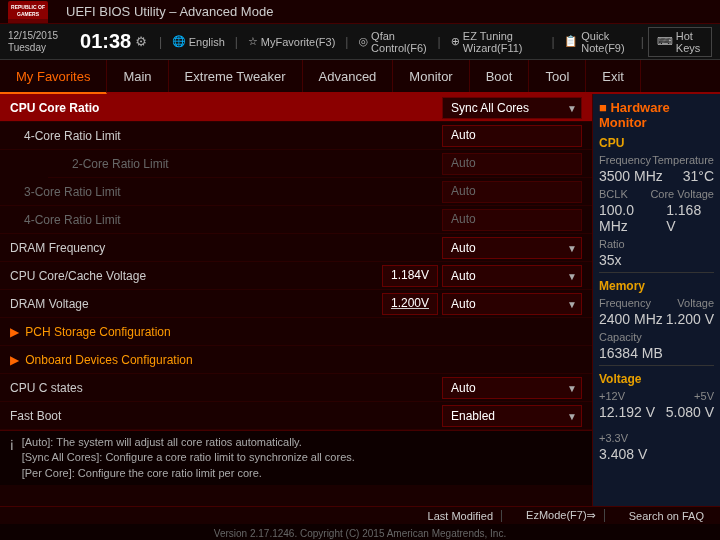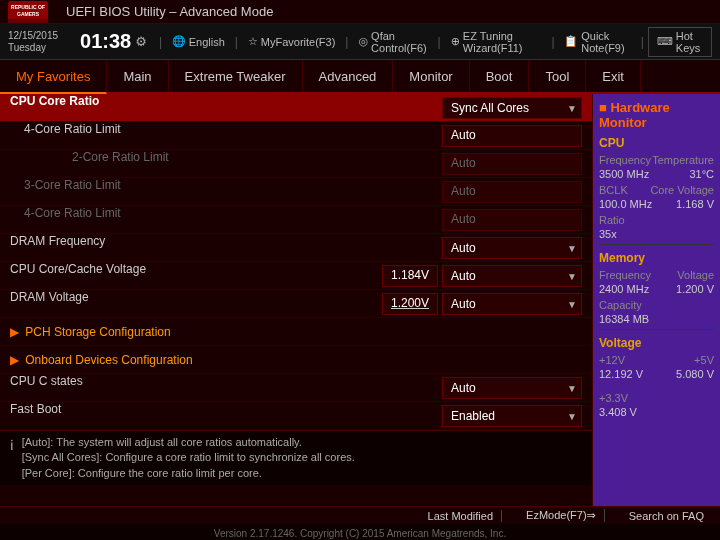--- a/index.html
+++ b/index.html
@@ -111,20 +111,21 @@
       background: #1a0000;
       overflow-y: auto;
     }
     #left-panel::-webkit-scrollbar { width: 6px; }
     #left-panel::-webkit-scrollbar-track { background: #111; }
     #left-panel::-webkit-scrollbar-thumb { background: #600; }
 
     
     .setting-row {
       display: flex;
+      align-items: center;
       height: 28px;
       padding: 0 10px;
       border-bottom: 1px solid #2a0000;
       gap: 25px;
     }
     .setting-row.header-row {
       background: #8b0000;
       color: #fff;
       font-weight: bold;
     }
@@ -196,40 +197,40 @@
       color: #aaa;
       line-height: 1.4;
       display: flex;
       gap: 8px;
     }
     #info-box .info-icon { color: #aaa; margin-top: 1px; }
 
     
     #right-panel {
       width: 128px;
-      background: #4c1d95;
+      background: #0f172a;
       border-left: 1px solid #400;
       padding: 6px;
       overflow-y: auto;
     }
     .hw-section-title {
       color: #ff6600;
       font-size: 13px;
       font-weight: bold;
       margin-bottom: 4px;
       margin-top: 6px;
     }
     .hw-section-title:first-child { margin-top: 0; }
     .hw-row {
       display: flex;
       justify-content: space-between;
       margin-bottom: 2px;
     }
     .hw-label { color: #888; font-size: 11px; }
-    .hw-value { color: #ccc; font-size: 11px; }
+    .hw-value { color: #ccc; font-size: 14px; }
     .hw-divider {
       border: none;
       border-top: 1px solid #333;
       margin: 4px 0;
     }
     #footer-bar {
       width: 100%;
       display: flex;
       flex-direction: column;
     }

